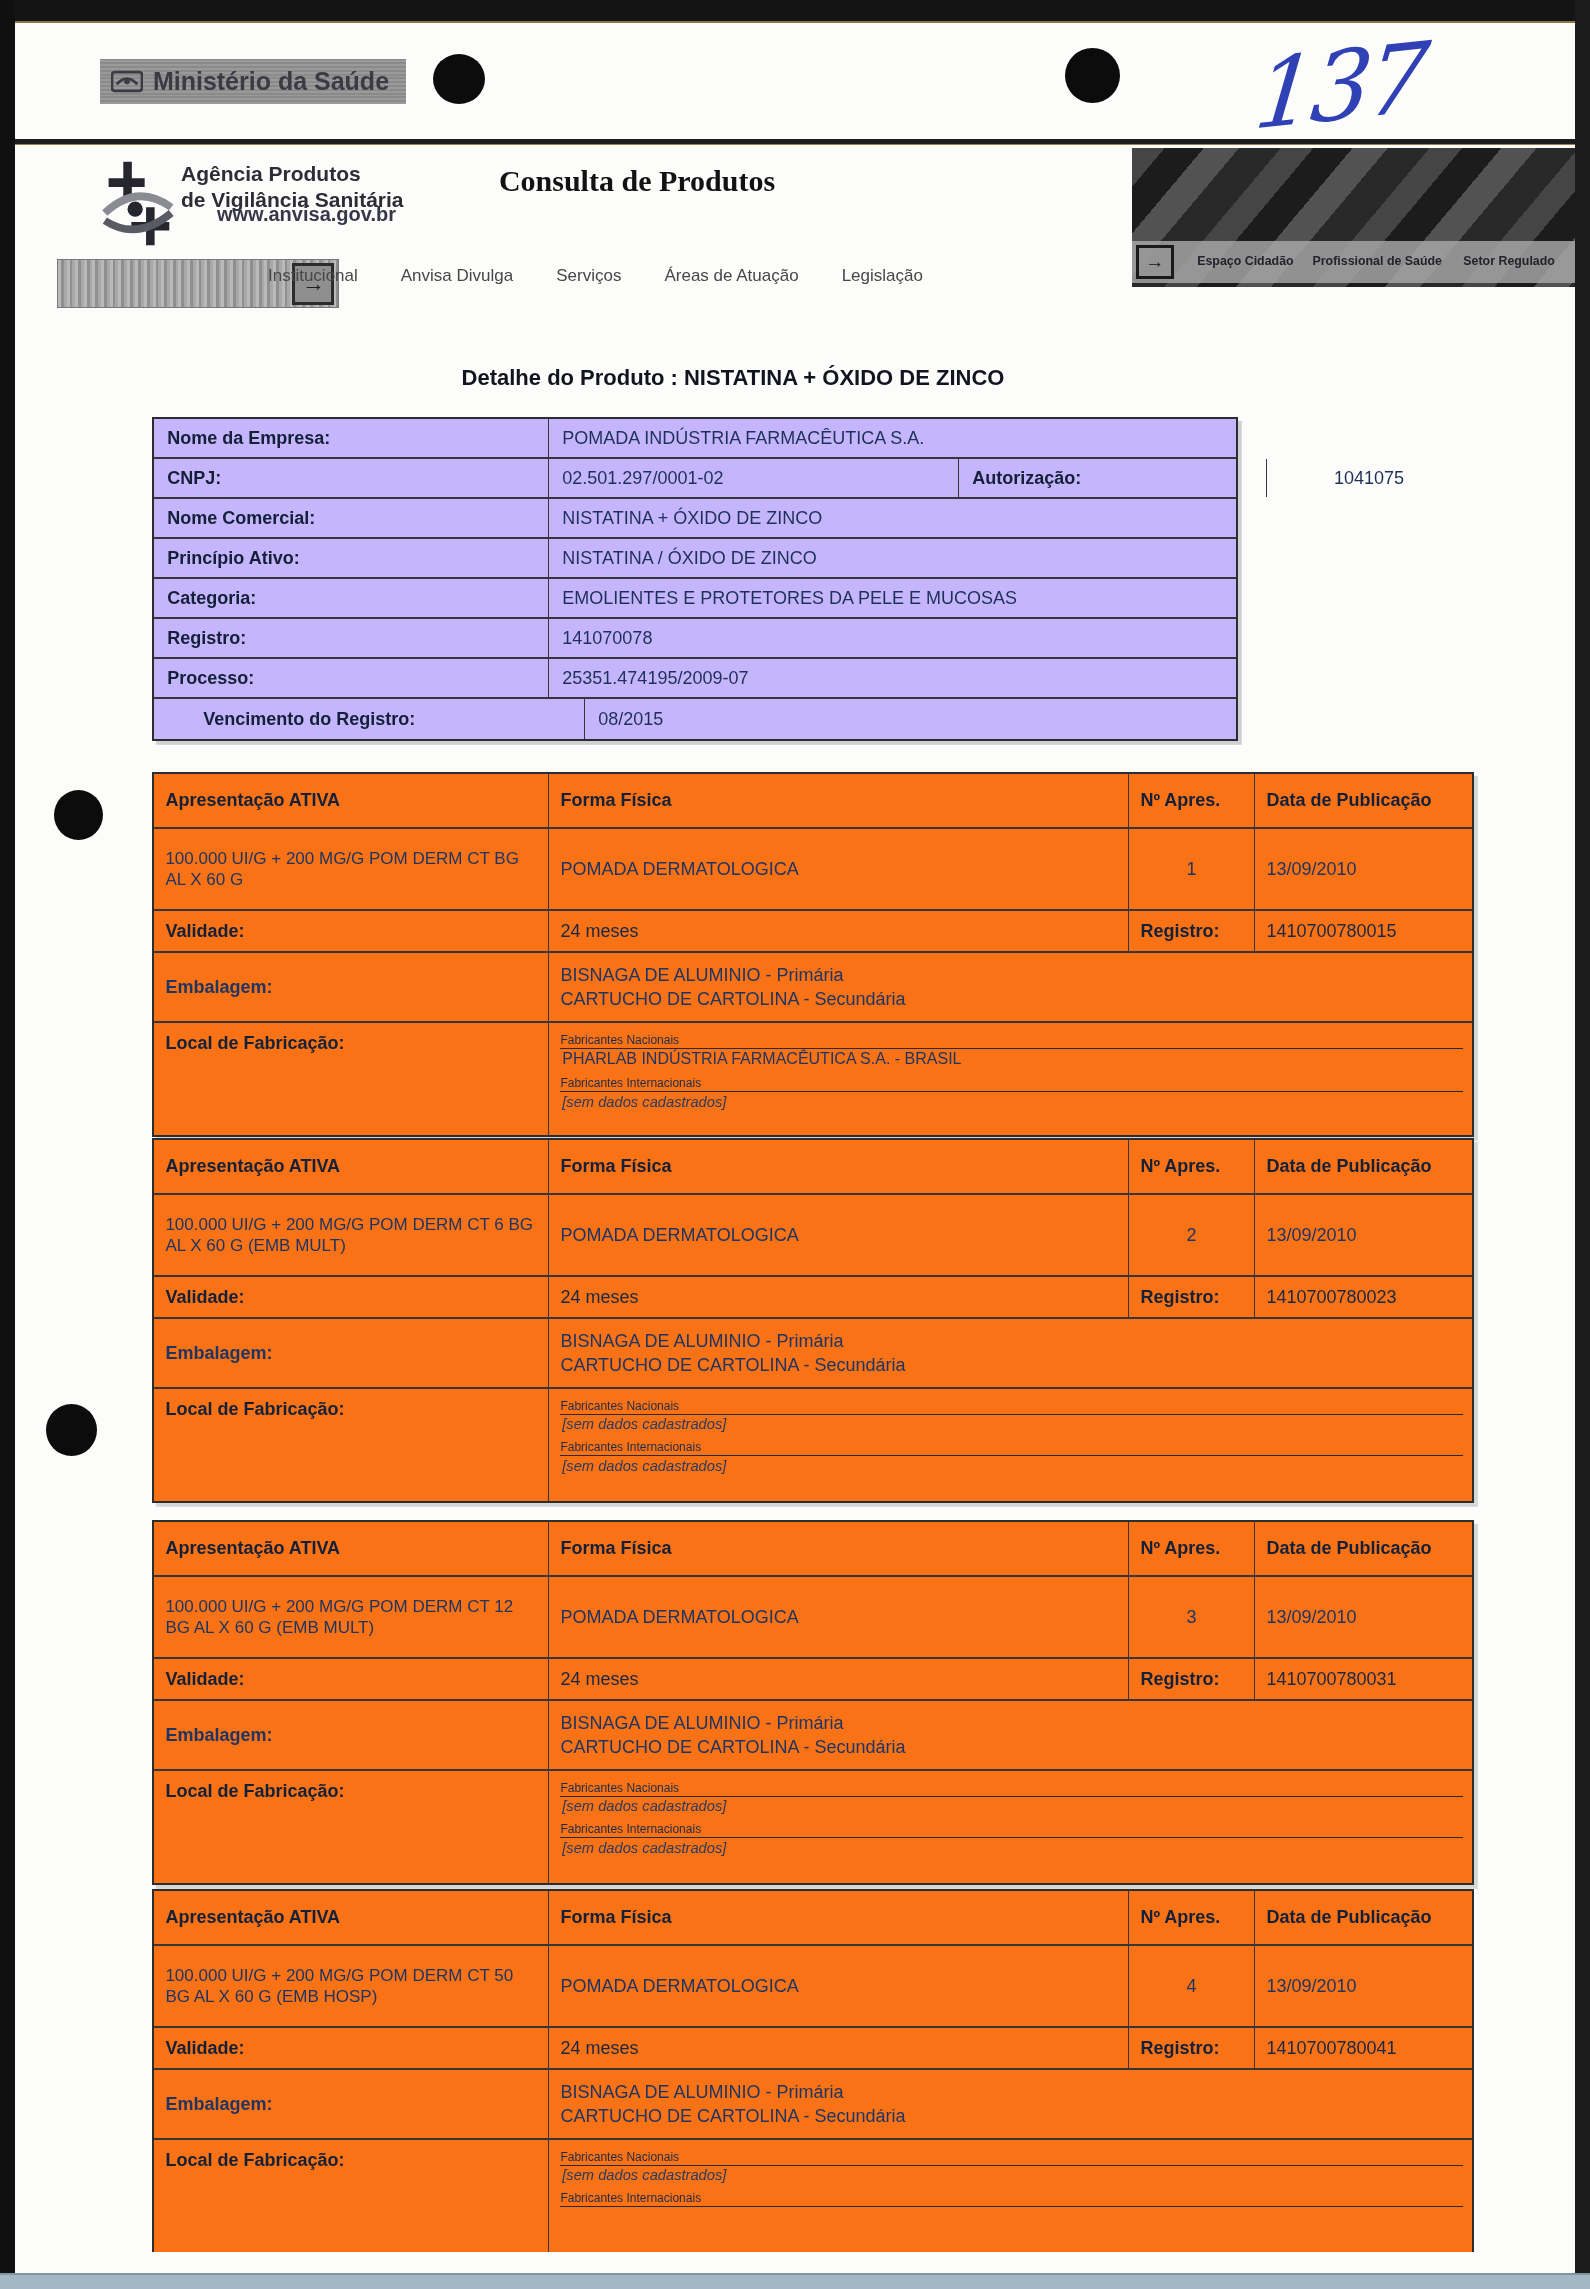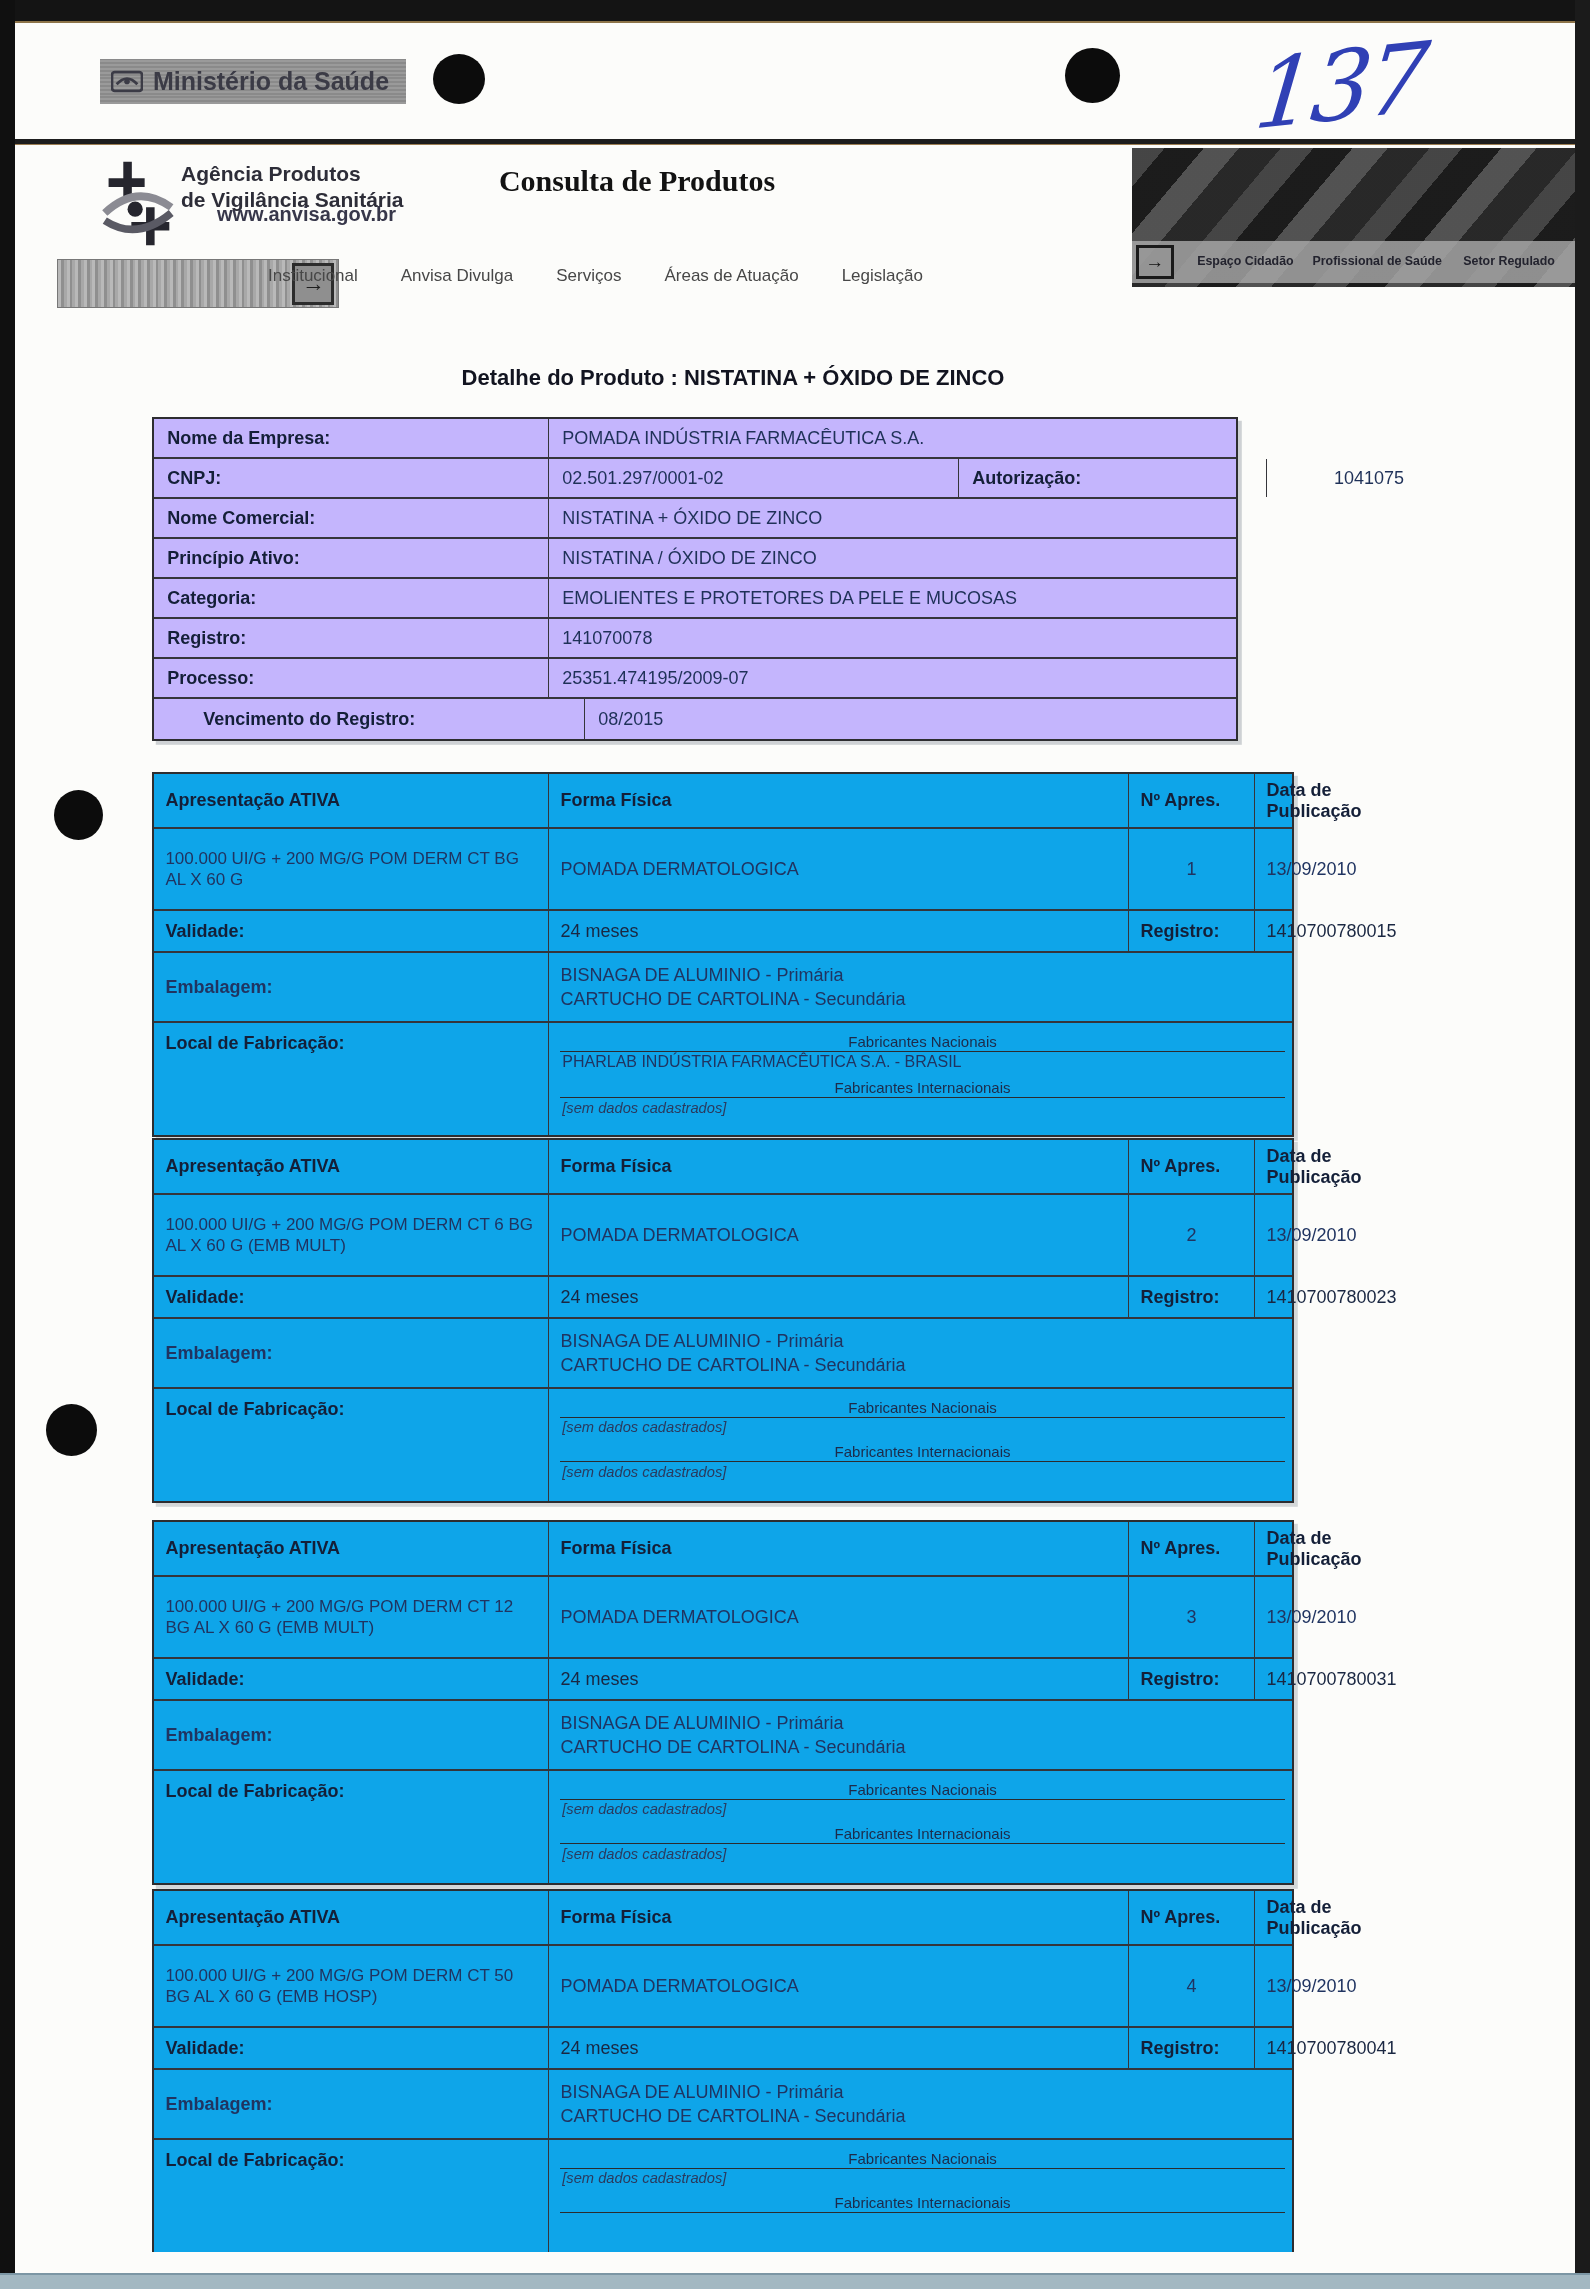--- a/index.html
+++ b/index.html
@@ -93,22 +93,22 @@
   .cell { padding:5.7px 13.3px; display:flex; align-items:center; font-size:18px; }
   .lbl { font-weight:bold; color:#141f38; }
   .val { color:#1f3158; }
   .w-label { width:395px; flex:0 0 auto; border-right:1.9px solid #35353a; }
   .grow { flex:1; }
   .w-cnpj-val { width:409px; flex:0 0 auto; }
   .w-auth-lbl { width:309px; flex:0 0 auto; border-left:1.9px solid #35353a; border-right:1.9px solid #35353a; }
   .w-auth-val { width:204px; flex:0 0 auto; justify-content:center; }
 
   .pres-block {
-    position:absolute; left:152px; width:1142px;
-    border:2.9px solid #2d2d30; background:#0ea5e9;
+    position:absolute; left:152px; width:1322px;
+    border:2.9px solid #2d2d30; background:#f97316;
     box-shadow:3.8px 3.8px 0 rgba(120,130,140,.3);
     font-size:18px;
   }
   .pres-block.cut { border-bottom:none; box-shadow:none; }
   .prow { display:flex; border-bottom:2.9px solid #35353a; align-items:stretch; }
   .pres-block .prow:last-child { border-bottom:none; }
   .pc { padding:5.7px 11.4px; display:flex; align-items:center; }
   .pc1 { width:395px; flex:0 0 auto; border-right:1.9px solid #35353a; }
   .pc2 { width:580px; flex:0 0 auto; border-right:1.9px solid #35353a; }
   .pc3 { width:126px; flex:0 0 auto; border-right:1.9px solid #35353a; }
@@ -119,21 +119,21 @@
   .r-data { height:82px; }
   .r-data .pc { color:#203461; }
   .r-data .pc1 { font-size:17px; line-height:1.25; }
   .r-val  { height:42px; }
   .r-emb  { height:70px; }
   .r-emb .pc { line-height:1.35; color:#203461; }
   .r-loc  { height:112px; border-bottom:none; }
   .r-loc .pc1 { align-items:flex-start; padding-top:9.5px; }
   .center { justify-content:center; }
   .loc-content { flex:1; padding:9.5px 0 5.7px 11.4px; display:flex; flex-direction:column; }
-  .fab-title { font-size:15px; color:#1d2b4a; border-bottom:1.9px solid #2b2b2e; padding-bottom:1px; width:99%;text-align:center; }
+  .fab-title { font-size:12px; color:#1d2b4a; border-bottom:1.9px solid #2b2b2e; padding-bottom:1px; width:99%; }
   .fab-value { font-size:16px; color:#203461; padding:1.9px 0 7.6px 1.9px; }
   .fab-value.placeholder { font-style:italic; font-size:14.7px; color:#2a3a5e; }
   .nowrap { white-space:nowrap; }
 </style>
 </head>
 <body>
 
 <div id="page">
 
   <div class="edge-top"></div>

